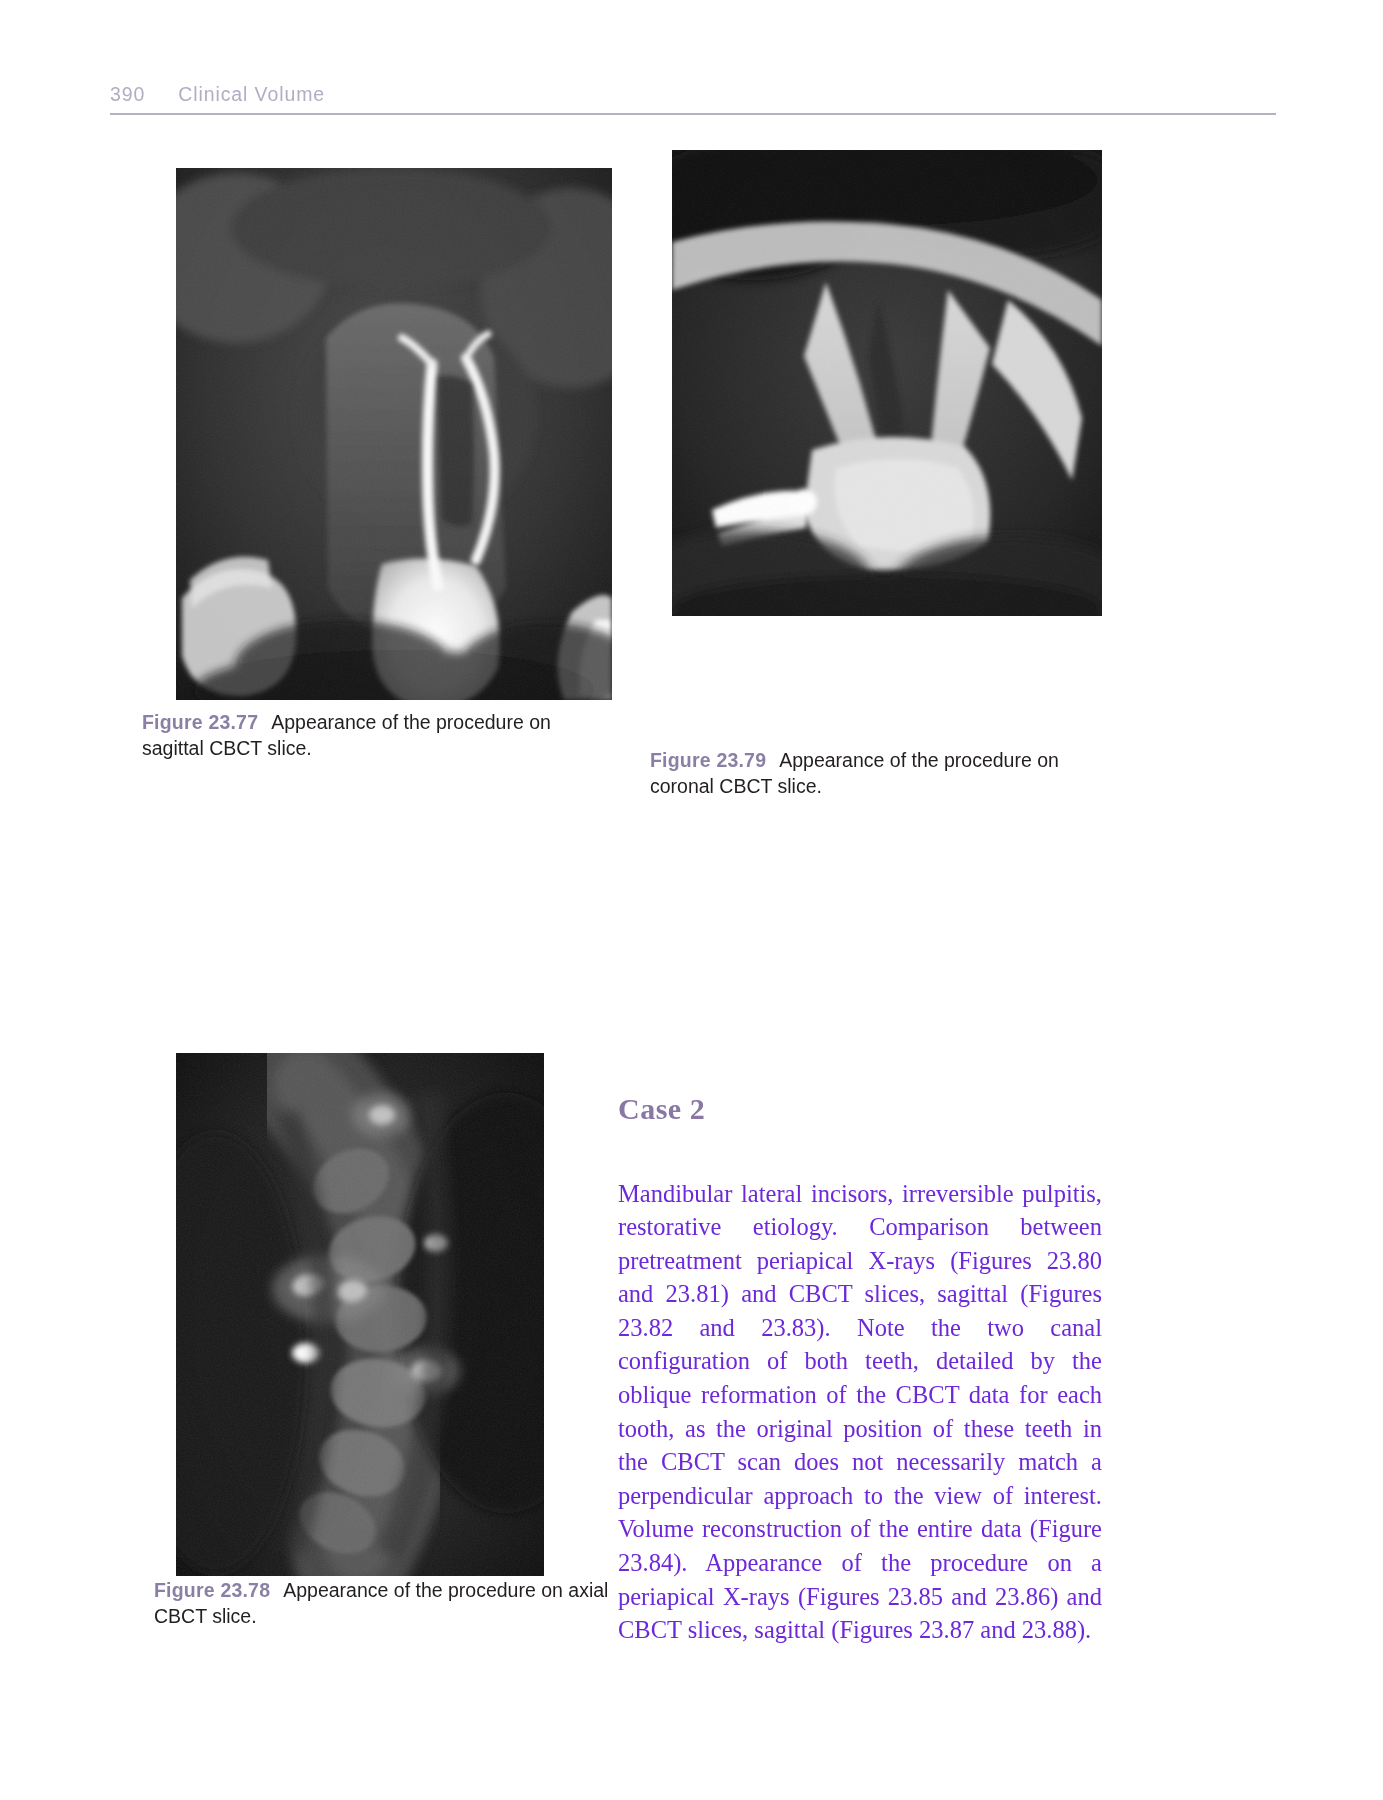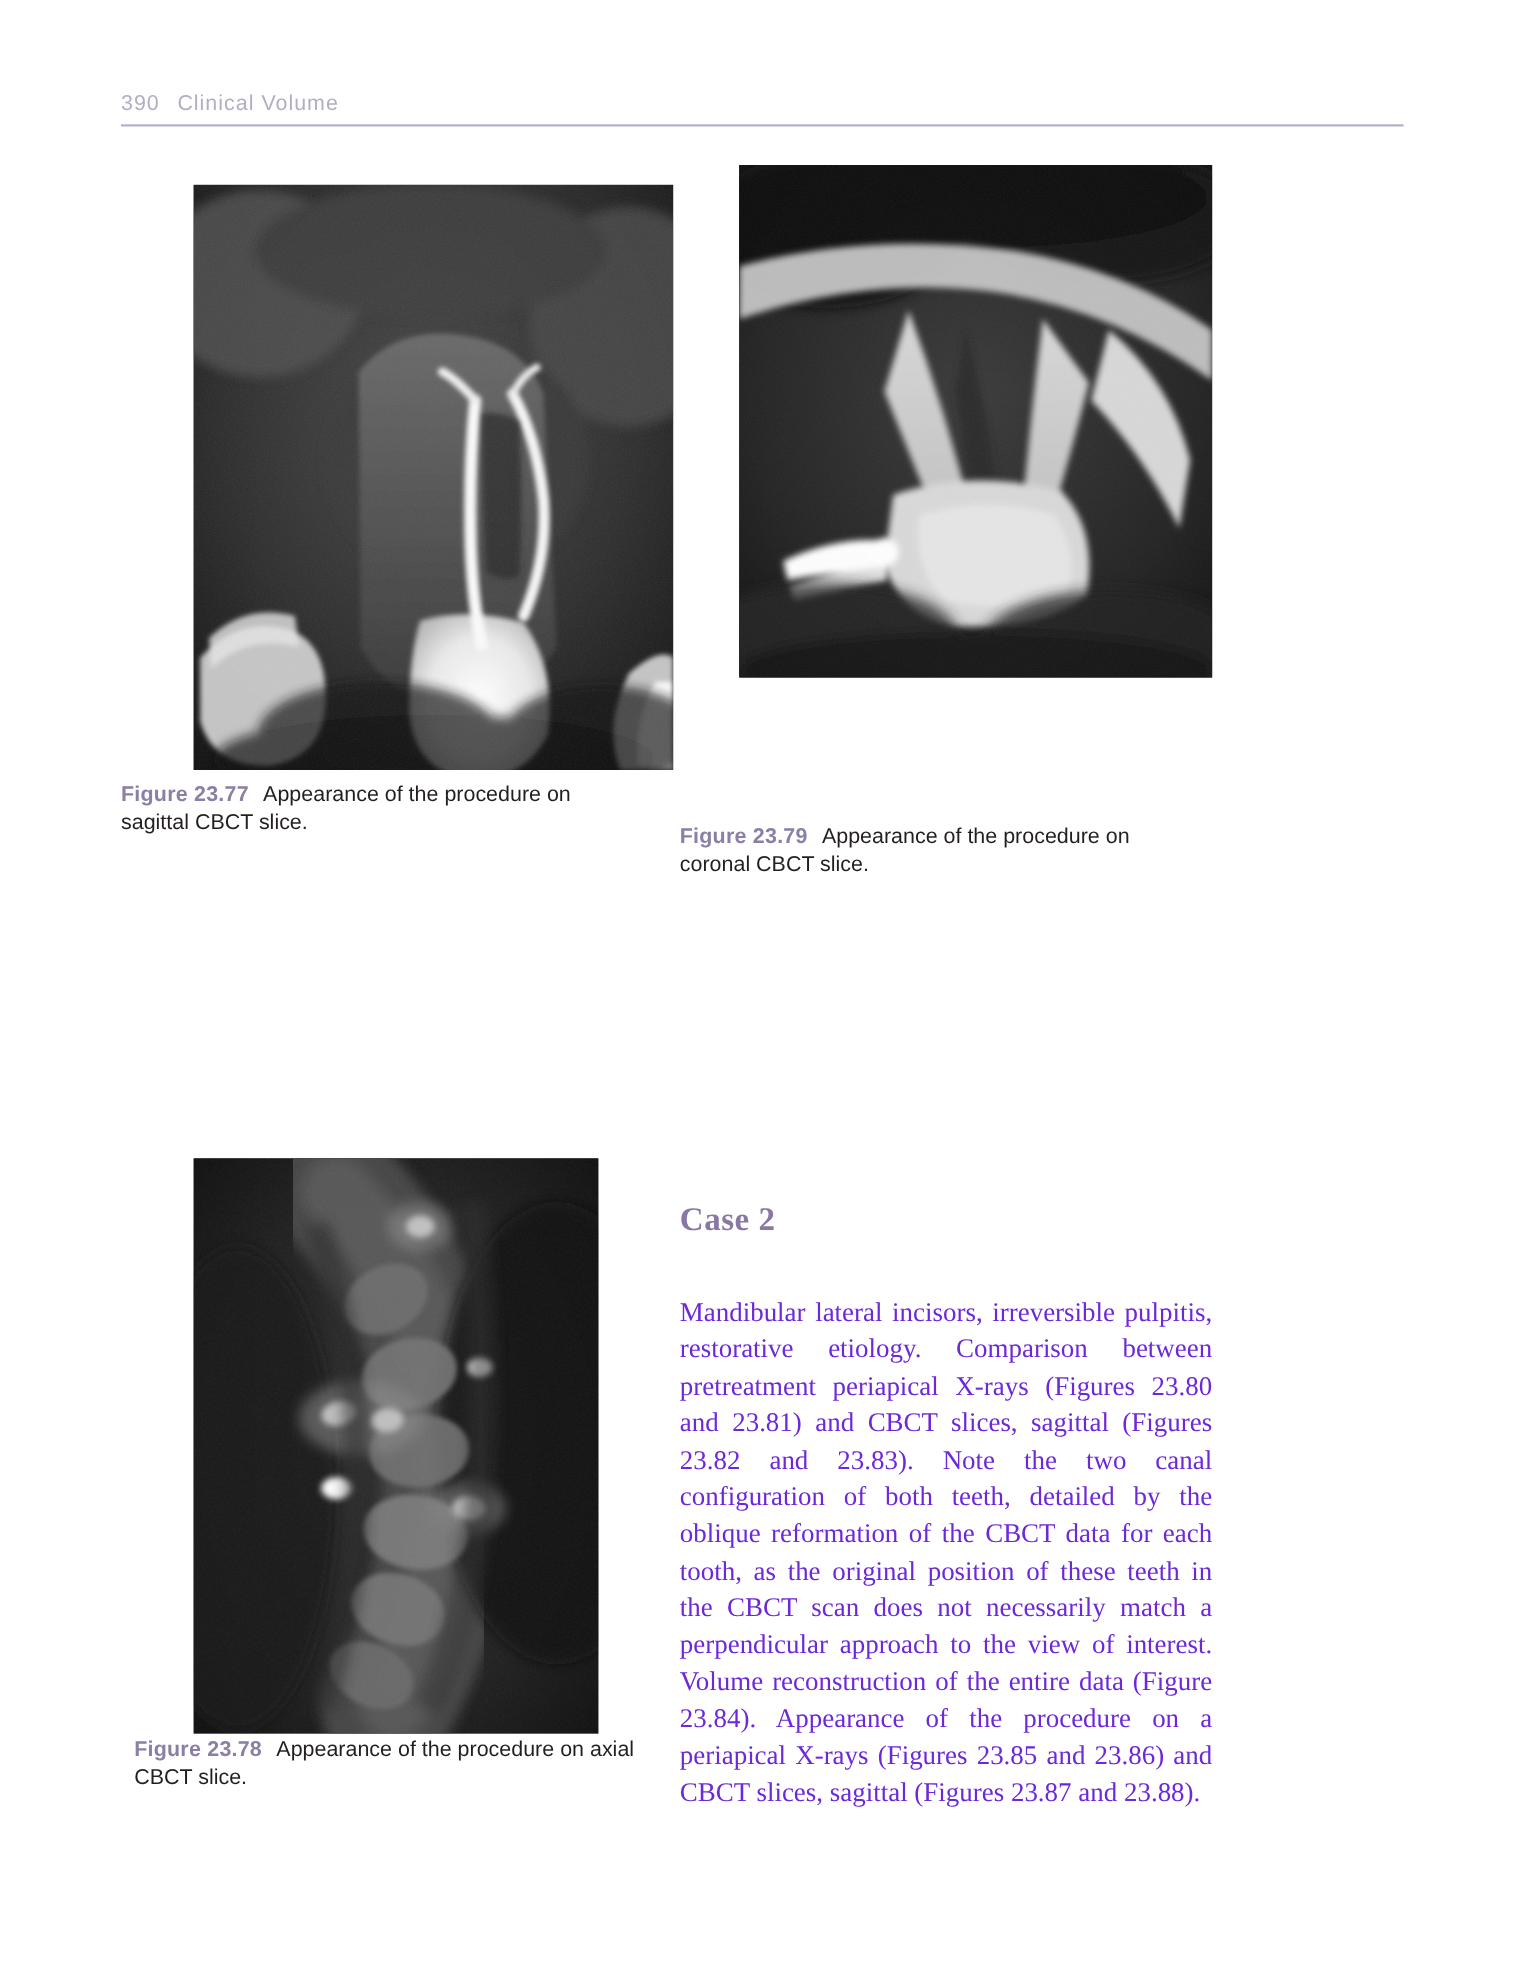--- a/index.html
+++ b/index.html
@@ -26,21 +26,21 @@
   .running-head {
     position: absolute;
     left: 110px;
     top: 83px;
     font-family: "Liberation Sans", sans-serif;
     font-size: 19.5px;
     letter-spacing: 0.9px;
     color: #b3adc4;
     white-space: nowrap;
   }
-  .running-head .folio { margin-right: 16px; text-align: right; }
+  .running-head .folio { margin-right: 33px; text-align: right; }
 
   .head-rule {
     position: absolute;
     left: 110px;
     top: 113px;
     width: 1166px;
     height: 2px;
     background: #b6b0c7;
   }
 
@@ -57,20 +57,21 @@
   #fig-78-img { left: 176px; top: 1053px; width: 368px; height: 523px; }
 
   
   .caption {
     position: absolute;
     font-family: "Liberation Sans", sans-serif;
     font-size: 19.5px;
     line-height: 25.5px;
     color: #231f20;
     text-align: left;
+    margin-left: 32px;
   }
   .caption .fig-label {
     font-weight: bold;
     color: #8b7fa6;
     letter-spacing: 0.2px;
   }
   .caption .fig-gap { display: inline-block; width: 13px; }
 
   #fig-77-cap { left: 110px; top: 710px; width: 470px; }
   #fig-79-cap { left: 618px; top: 748px; width: 470px; }

